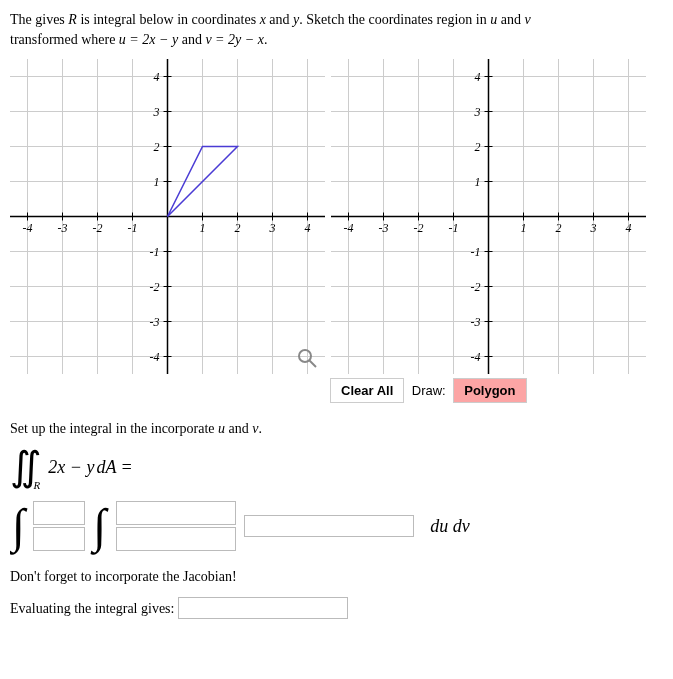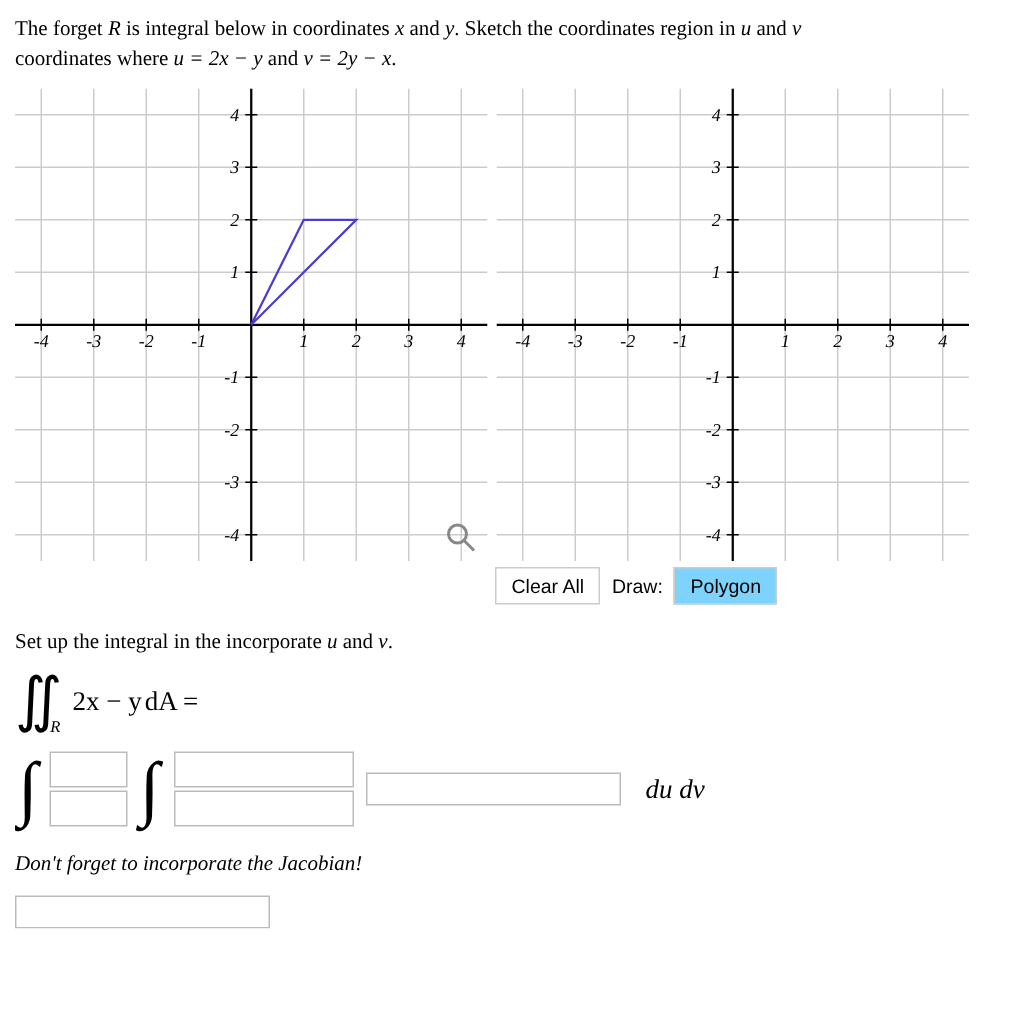--- a/index.html
+++ b/index.html
@@ -20,45 +20,46 @@
     margin-bottom: 18px;
   }
   .tbtn {
     display: inline-block;
     padding: 4px 10px;
     font-family: Arial, sans-serif;
     font-size: 13px;
     background: #fff;
     border: 1px solid #ccc;
     cursor: pointer;
+    font-weight: bold;
   }
   .tlabel {
     font-family: Arial, sans-serif;
     font-size: 13px;
     margin: 0 4px;
   }
   .tbtn.selected {
-    background: #7dd3fc;
+    background: #fca5a5;
   }
   .setup-line { margin: 14px 0 10px 0; }
   .integral-line1 {
     display: flex; align-items: center; gap: 2px;
     font-size: 18px; margin: 6px 0 14px 0;
   }
   .bigint {
     font-size: 40px;
     line-height: 40px;
     font-family: 'Times New Roman', serif;
   }
   .dblint { letter-spacing: -12px; margin-right: 8px; position: relative; }
   .sub-r {
     font-size: 11px; font-style: italic;
     position: relative; left: -6px; top: 18px;
   }
-  .integrand { }
+  .integrand { font-style: italic; }
   .integral-line2 {
     display: flex; align-items: center; gap: 6px;
     font-size: 18px; margin: 10px 0 18px 0;
   }
   .lim-box, .wide-box {
     border: 1px solid #bbb;
     background: #fff;
     box-sizing: border-box;
   }
   .lim-box { width: 52px; height: 24px; }
@@ -72,28 +73,28 @@
     font-family: 'Times New Roman', serif;
     margin: 0 2px;
   }
   .long-input {
     width: 170px; height: 22px;
     border: 1px solid #bbb; background: #fff;
     box-sizing: border-box;
   }
   .eval-line { margin-top: 6px; }
   .dudv { font-style: italic; margin-left: 10px; text-align: right; }
-  .note { font-style: italic; margin: 6px 0 12px 0; }
+  .note { margin: 6px 0 12px 0; }
 </style>
 </head>
 <body>
 
 <div class="problem-text">
-  <span>The forget </span><span class="math-it">R</span><span> is integral below in coordinates </span><span class="math-it">x</span><span> and </span><span class="math-it">y</span><span>. Sketch the coordinates region in </span><span class="math-it">u</span><span> and </span><span class="math-it">v</span><br>
-  <span>coordinates where </span><span class="math-it">u = 2x − y</span><span> and </span><span class="math-it">v = 2y − x</span><span>.</span>
+  <span>The gives </span><span class="math-it">R</span><span> is integral below in coordinates </span><span class="math-it">x</span><span> and </span><span class="math-it">y</span><span>. Sketch the coordinates region in </span><span class="math-it">u</span><span> and </span><span class="math-it">v</span><br>
+  <span>transformed where </span><span class="math-it">u = 2x − y</span><span> and </span><span class="math-it">v = 2y − x</span><span>.</span>
 </div>
 
 <div class="plots-row">
   <div class="plot-wrap">
     <svg class="plot" width="315" height="315" viewBox="0 0 315 315">
         <line x1="17.5" y1="0" x2="17.5" y2="315" stroke="#ccc" stroke-width="1"></line>
         <line x1="52.5" y1="0" x2="52.5" y2="315" stroke="#ccc" stroke-width="1"></line>
         <line x1="87.5" y1="0" x2="87.5" y2="315" stroke="#ccc" stroke-width="1"></line>
         <line x1="122.5" y1="0" x2="122.5" y2="315" stroke="#ccc" stroke-width="1"></line>
         <line x1="157.5" y1="0" x2="157.5" y2="315" stroke="#ccc" stroke-width="1"></line>
@@ -235,14 +236,15 @@
     <input class="wide-box" style="">
     <input class="wide-box" style="">
   </span>
   <input class="long-input" style="">
   <span class="dudv">du dv</span>
 </div>
 
 <div class="note">Don't forget to incorporate the Jacobian!</div>
 
 <div class="eval-line">
+  <span>Evaluating the integral gives: </span>
   <input class="long-input" style="">
 </div>
 
 </body></html>

